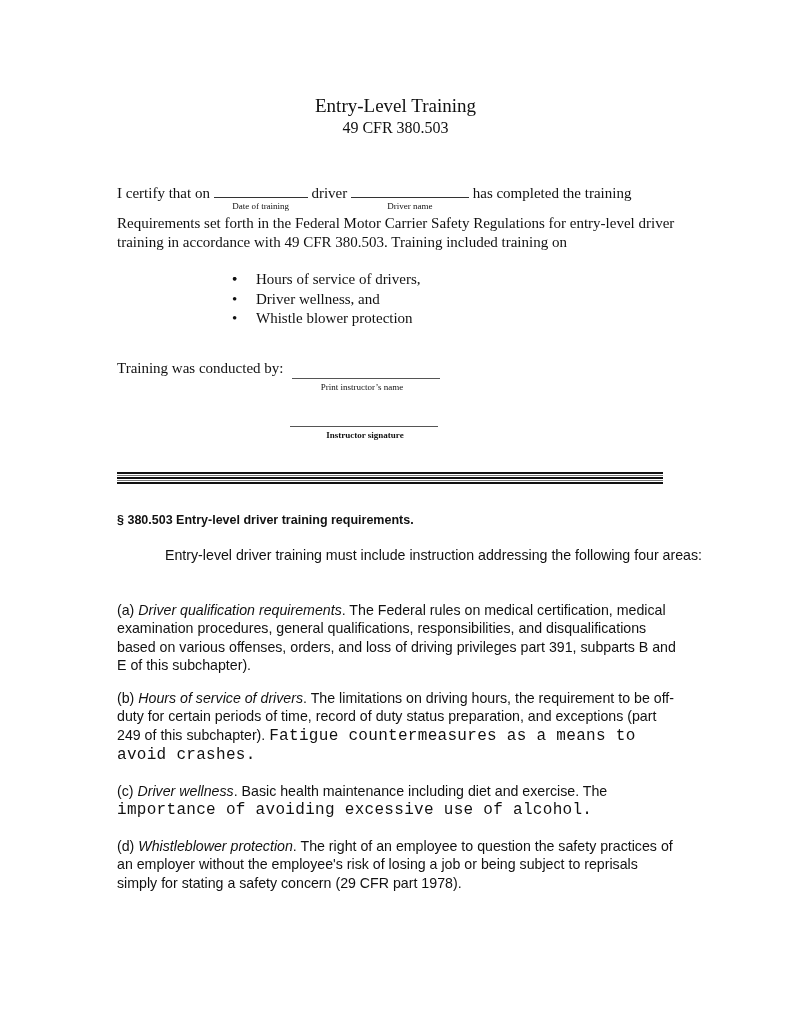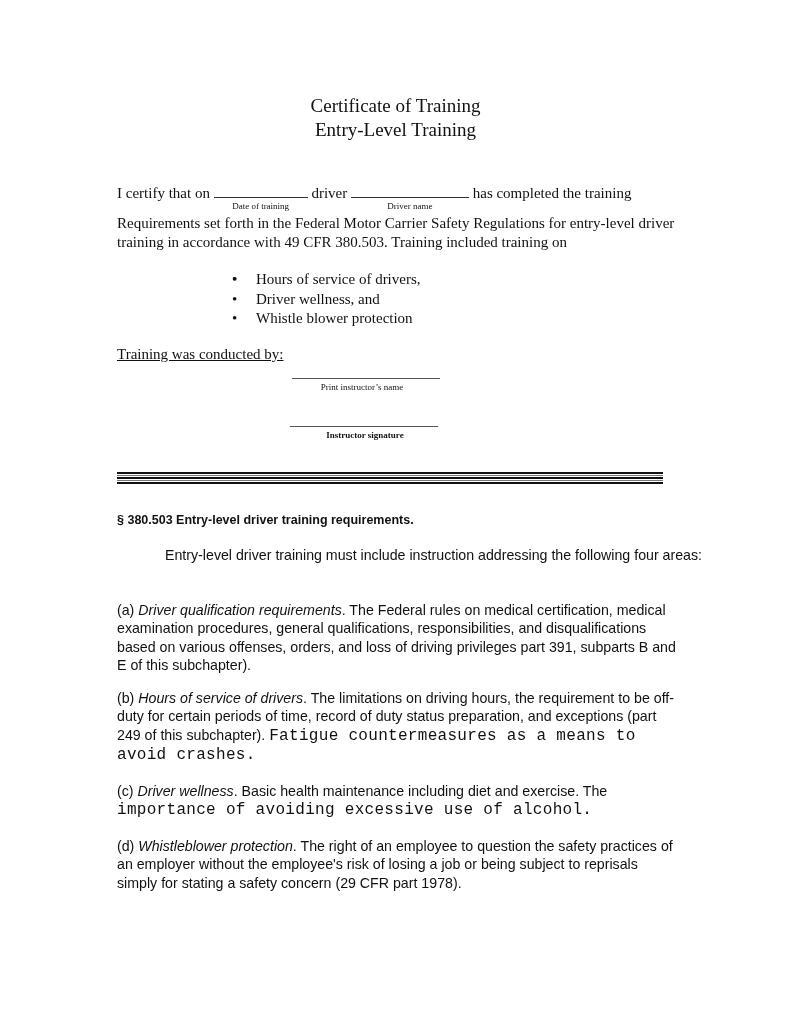--- a/index.html
+++ b/index.html
@@ -13,39 +13,39 @@
 
   .cert-line { position: absolute; left: 117px; top: 185px; font-size: 15px; white-space: nowrap; }
   .blank { display: inline-block; border-bottom: 1px solid #333; vertical-align: baseline; height: 12px; position: relative; }
   .blank .cap { position: absolute; top: 16px; left: 0; right: 0; text-align: center; font-size: 9px; white-space: nowrap; }
   .para1 { position: absolute; left: 117px; top: 214px; width: 560px; font-size: 15px; line-height: 19px; }
 
   .bullets { position: absolute; left: 230px; top: 270px; font-size: 15px; line-height: 19.5px; margin: 0; padding: 0; list-style: none; }
   .bullets li { position: relative; padding-left: 26px; }
   .bullets li .dot { position: absolute; left: 2px; top: 0; }
 
-  .conducted { position: absolute; left: 117px; top: 346px; font-size: 15px; white-space: nowrap; text-decoration: underline; }
+  .conducted { position: absolute; left: 117px; top: 360px; font-size: 15px; white-space: nowrap; }
   .sigline { position: absolute; border-top: 1px solid #555; }
   .sigcap { position: absolute; font-size: 9px; text-align: center; white-space: nowrap; }
 
   .rule-group { position: absolute; left: 117px; width: 546px; top: 472px; }
   .rule-group div { height: 2px; background: #111; margin-bottom: 1px; }
   .rule-group div.gray { background: #777; height: 1px; }
 
   .section-title { position: absolute; left: 117px; top: 513px; font-size: 12.5px; font-weight: bold; }
   .body-para { position: absolute; left: 117px; width: 560px; font-size: 14.2px; line-height: 18.3px; }
   .body-para i { font-style: italic; }
   .verdana { font-family: Liberation Mono, monospace; font-size: 16px; letter-spacing: 0.3px; }
 </style>
 </head>
 <body>
 
 <div class="title-block serif">
-  <div class="t1">Certificate of Training</div>
   <div class="t1">Entry-Level Training</div>
+  <div class="t3">49 CFR 380.503</div>
 </div>
 
 <div class="cert-line serif">
   <span>I certify that on</span>
   <span class="blank" style="width:94px;">
     <span class="cap serif">Date of training</span>
   </span>
   <span>driver</span>
   <span class="blank" style="width:118px;">
     <span class="cap serif">Driver name</span>

